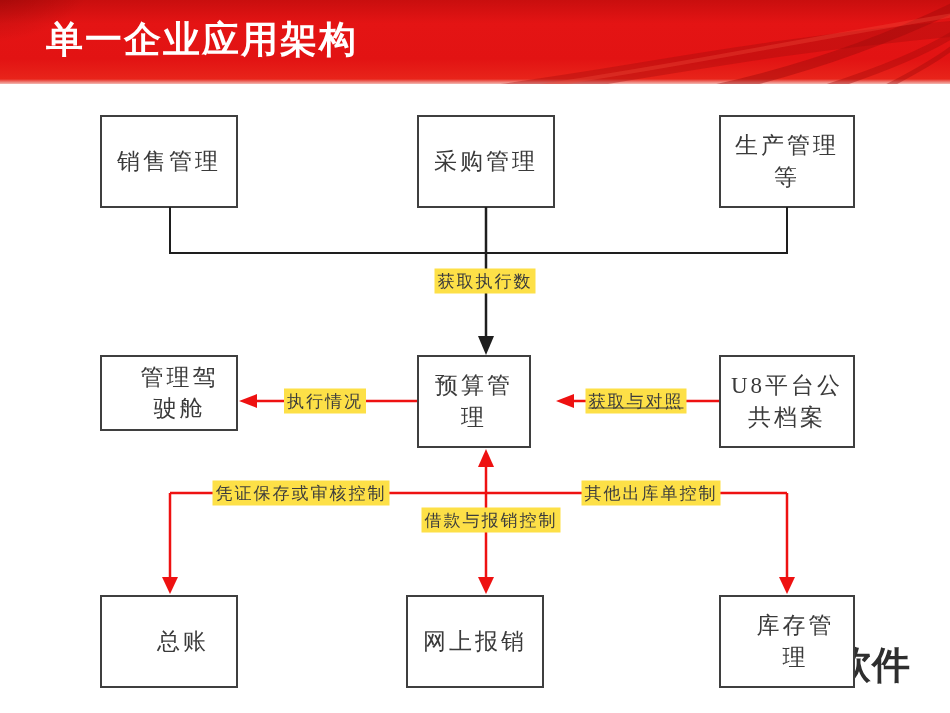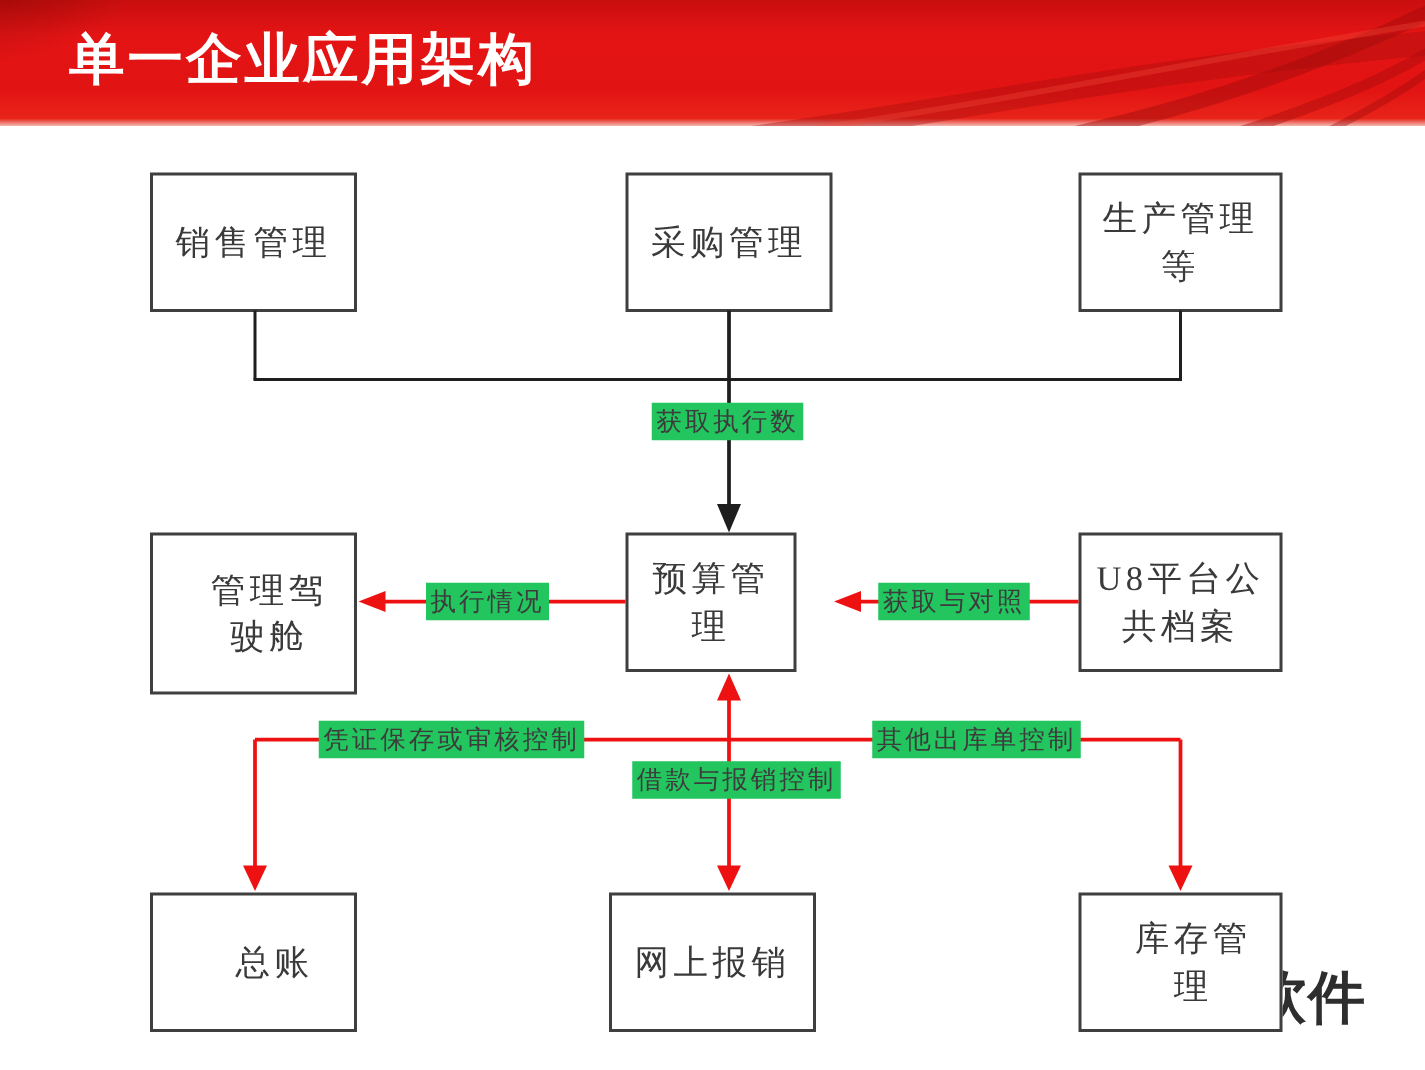--- a/index.html
+++ b/index.html
@@ -41,40 +41,40 @@
     box-sizing:border-box;
     background:#ffffff;border:2px solid #3f3f3f;
     display:flex;align-items:center;justify-content:center;text-align:center;
     font-family:"Liberation Serif","DejaVu Serif",serif;
     font-size:23px;color:#3a3a3a;letter-spacing:3px;line-height:1.35;
     padding:0 8px;
   }
   .n-sales      {left:100px;top:115px;width:138px;height:93px;}
   .n-purchase   {left:417px;top:115px;width:138px;height:93px;}
   .n-production {left:719px;top:115px;width:136px;height:93px;}
-  .n-cockpit    {left:100px;top:355px;width:138px;height:108px;padding-left:29px;}
+  .n-cockpit    {left:100px;top:355px;width:138px;height:76px;padding-left:29px;}
   .n-budget     {left:417px;top:355px;width:114px;height:93px;}
   .n-u8         {left:719px;top:355px;width:136px;height:93px;}
   .n-ledger     {left:100px;top:595px;width:138px;height:93px;padding-left:36px;}
   .n-reimburse  {left:406px;top:595px;width:138px;height:93px;}
   .n-inventory  {left:719px;top:595px;width:136px;height:93px;padding-left:25px;}
 
   
   .connectors{position:absolute;left:0;top:0;z-index:3;pointer-events:none;}
 
   
   .edge-label{
     position:absolute;z-index:4;transform:translate(-50%,-50%);
-    background:#22c55e;padding:1px 3px;white-space:nowrap;
+    background:#fde047;padding:1px 3px;white-space:nowrap;
     font-family:"Liberation Serif","DejaVu Serif",serif;
     font-size:17px;color:#3c3c3c;letter-spacing:2px;
   }
   .l-topflow  {left:485px;top:281px;}
   .l-exec     {left:325px;top:401px;}
-  .l-compare  {left:636px;top:401px;}
+  .l-compare  {left:636px;top:401px;text-decoration:underline;}
   .l-voucher  {left:301px;top:493px;}
   .l-outbound {left:651px;top:493px;}
   .l-loan     {left:491px;top:520px;}
 </style>
 </head>
 <body>
 
 <div class="slide">
 
   <header class="banner">

